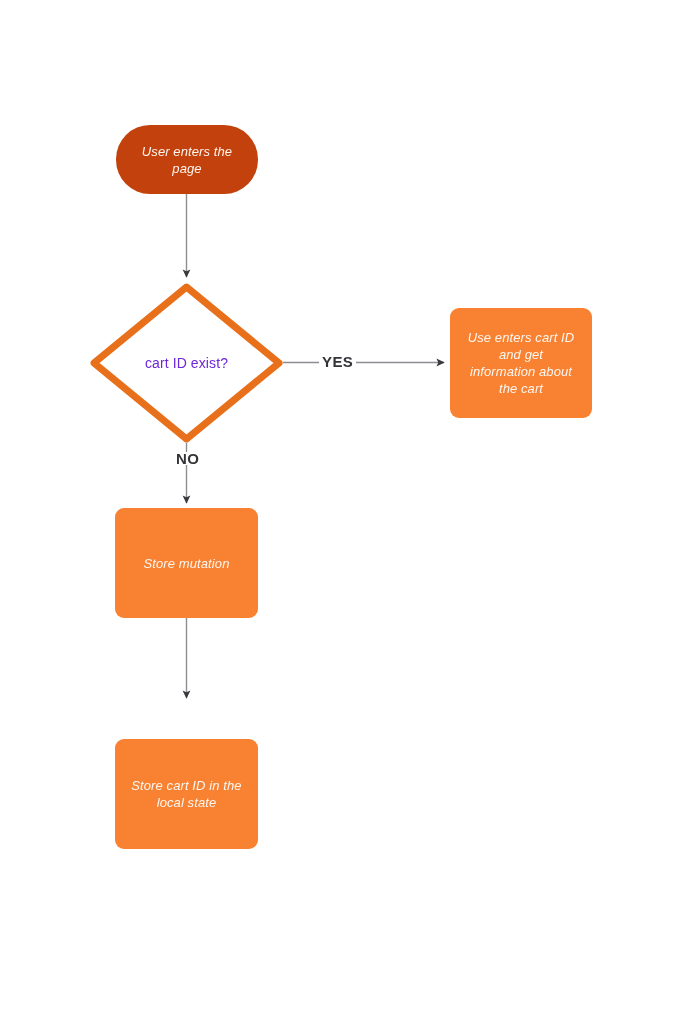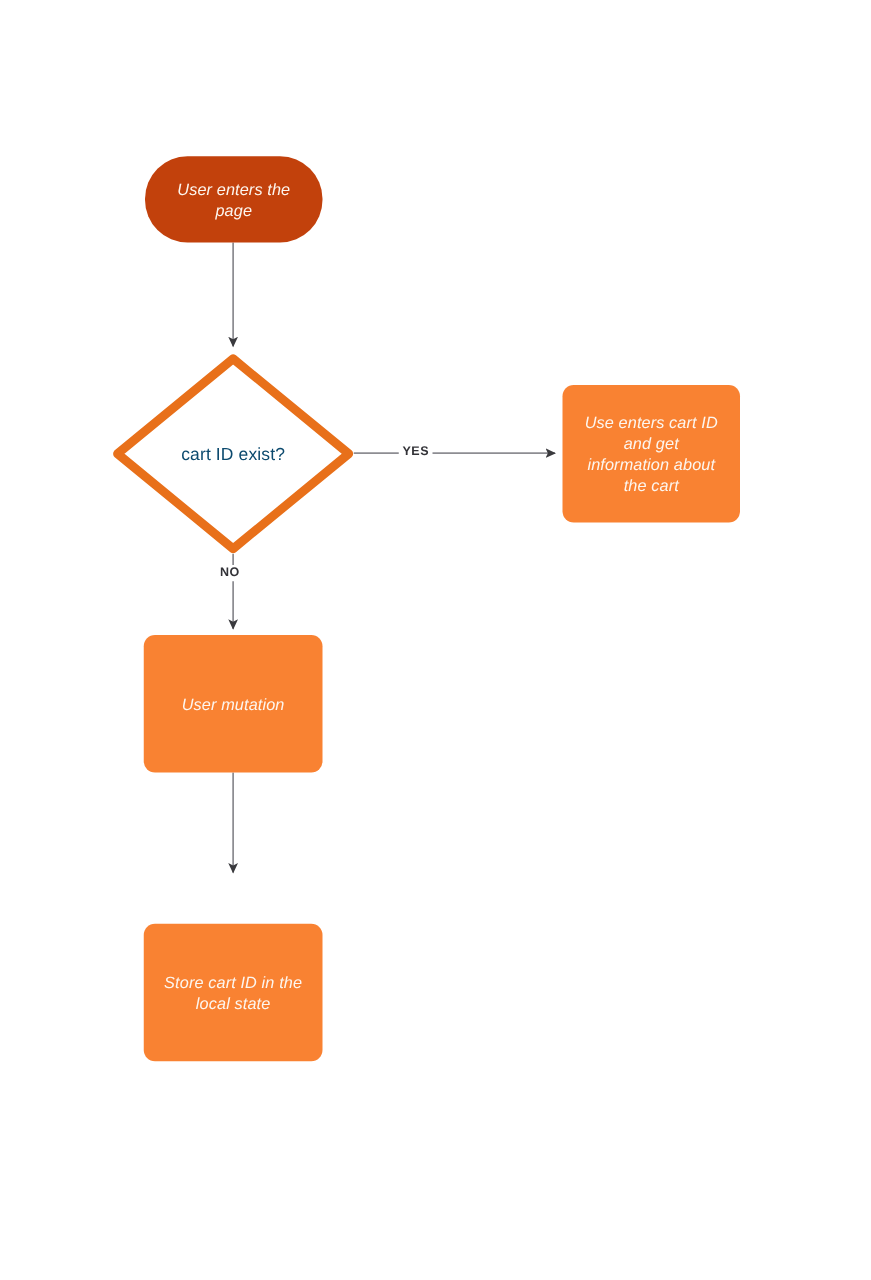--- a/index.html
+++ b/index.html
@@ -58,30 +58,30 @@
   .decision {
     background: transparent;
   }
   .decision .diamond-svg {
     position: absolute;
     inset: 0;
   }
   .decision .node-label.decision-label {
     position: relative;
     font-style: normal;
-    color: #0c4a6e;
+    color: #6d28d9;
     font-size: 14px;
     line-height: 18px;
     z-index: 2;
   }
 
   
   .edge-label {
     position: absolute;
-    font-size: 10px;
+    font-size: 15px;
     font-weight: bold;
     color: #333338;
     letter-spacing: 0.4px;
     background: #ffffff;
     padding: 0 3px;
     line-height: 13px;
   }
 </style>
 </head>
 <body>
@@ -115,21 +115,21 @@
 </div>
 
 <div class="node process" style="left:450px; top:308px; width:142px; height:110px;">
   <span class="node-label">Use enters cart ID
 and get
 information about
 the cart</span>
 </div>
 
 <div class="node process" style="left:115px; top:508px; width:143px; height:110px;">
-  <span class="node-label">User mutation</span>
+  <span class="node-label">Store mutation</span>
 </div>
 
 <div class="node process" style="left:115px; top:703px; width:143px; height:110px;margin-top:36px;">
   <span class="node-label">Store cart ID in the
 local state</span>
 </div>
 
 <div class="edge-label" style="left:319px; top:355px;">YES</div>
 
 <div class="edge-label" style="left:173px; top:452px;">NO</div>

